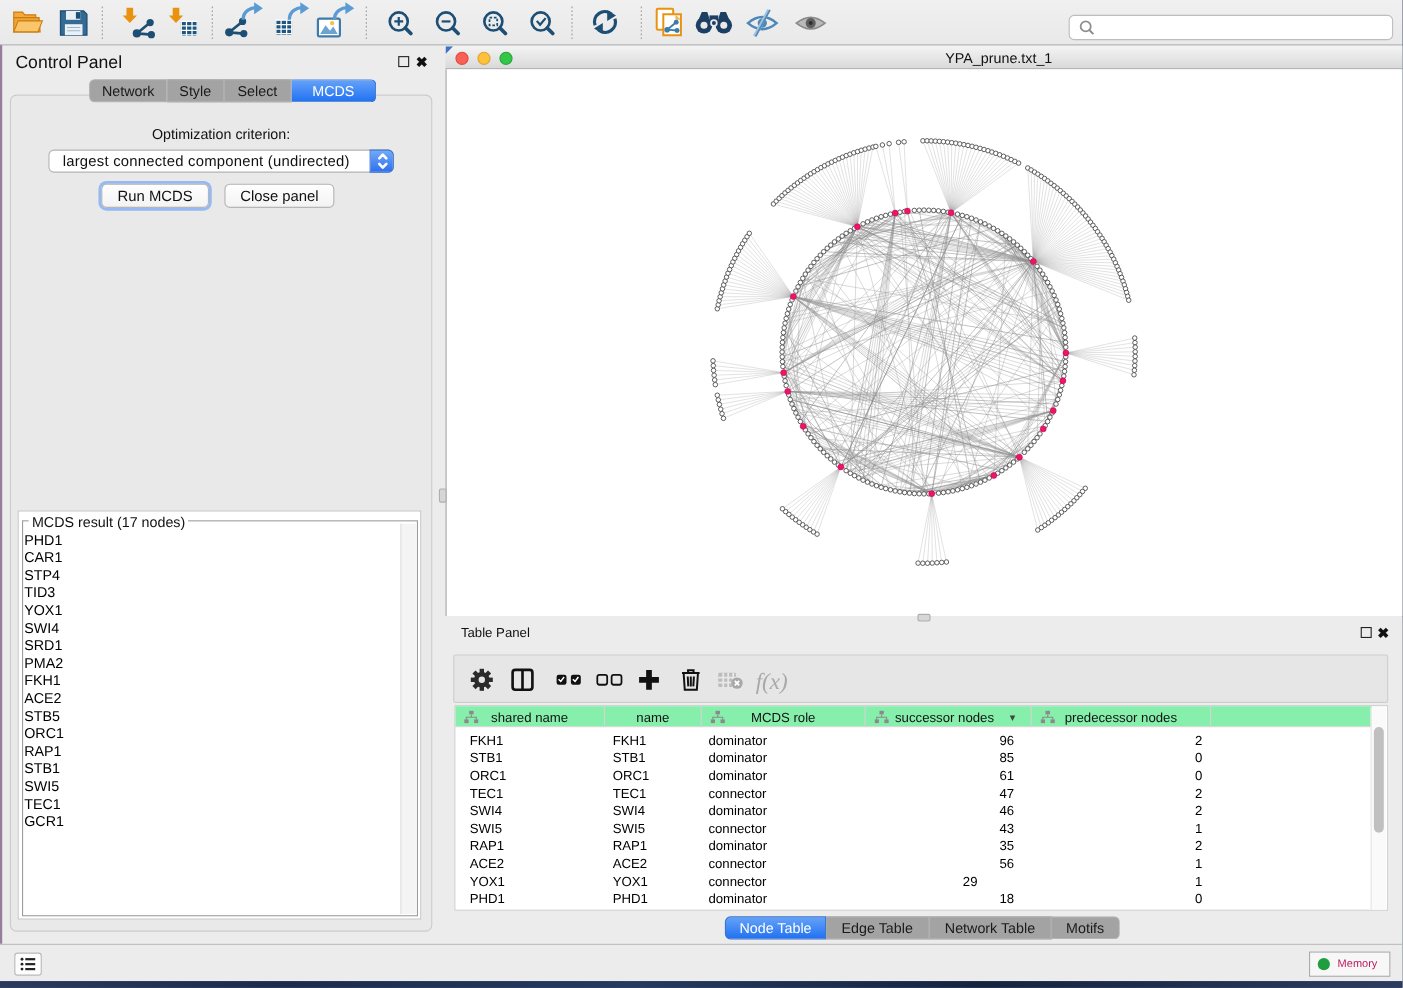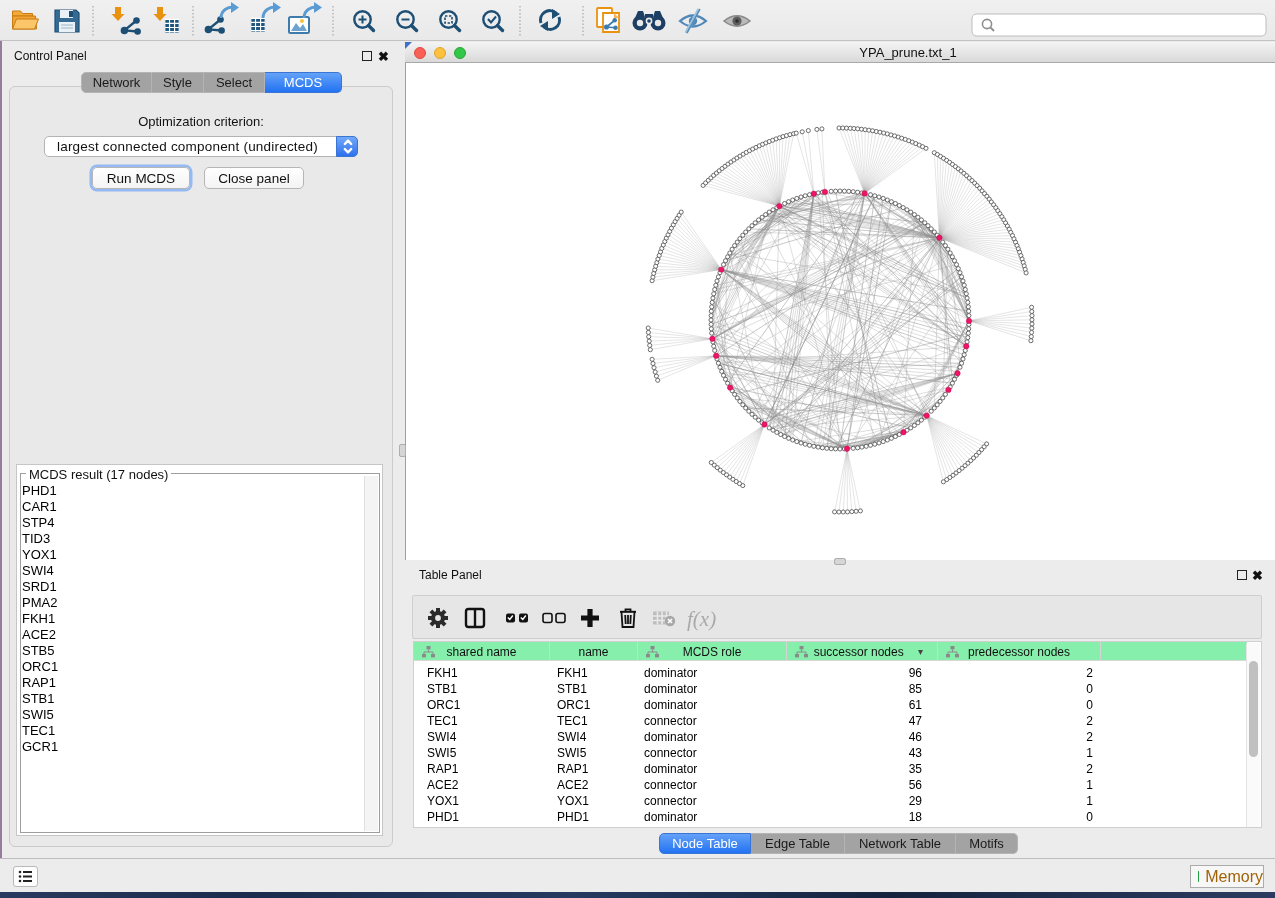--- a/index.html
+++ b/index.html
@@ -4,21 +4,21 @@
 *{margin:0;padding:0;box-sizing:border-box}
 html,body{width:1275px;height:898px;overflow:hidden}
 body{font-family:"Liberation Sans",sans-serif;background:#16233e;position:relative}
 .abs{position:absolute}
 
 #toolbar{left:0;top:0;width:1275px;height:41px;background:linear-gradient(#f0f0f0,#e9e9e9);border-bottom:1px solid #c2c2c2}
 
 #winbody{left:0;top:41px;width:1275px;height:851px;background:#ececec}
 #leftedge{left:0;top:41px;width:2px;height:851px;background:#967d9b}
 
-#cp-title{left:14px;top:49px;font-size:12px;color:#111}
+#cp-title{left:14px;top:49px;font-size:16px;color:#111}
 .winbtn-sq{width:10px;height:10px;border:1.6px solid #222}
 .winbtn-x{font-size:13px;font-weight:bold;color:#111}
 #cp-box{left:9px;top:86px;width:384px;height:761px;background:#e9e9e9;border:1px solid #cbcbcb;border-radius:6px}
 .tabs{display:flex;height:21px;font-size:13px}
 .tab{background:#a3a3a3;border:1px solid #b4b4b4;border-left:none;display:flex;align-items:center;justify-content:center;color:#1a1a1a}
 .tab.first{border-left:1px solid #b4b4b4;border-radius:5px 0 0 5px}
 .tab.last{border-radius:0 5px 5px 0}
 .tab.sel{background:linear-gradient(#64a2f8,#2272f2);color:#fff;border-color:#3a74d4}
 #cp-tabs{left:81px;top:72px}
 #opt-label{left:9px;top:114px;width:384px;text-align:center;font-size:13px;color:#111}
@@ -45,21 +45,21 @@
 #tbl{left:413px;top:641px;width:849px;height:187px;background:#fff;border:1px solid #cfcfcf}
 #tbl-head{position:absolute;left:0;top:0;width:833px;height:19px;background:#86efac;border-bottom:1px solid #d8d8d8;font-size:12px;color:#111}
 .hc{position:absolute;top:0;height:19px;border-right:1px solid #d4d4d4;display:flex;align-items:center;justify-content:center}
 .rowtxt{position:absolute;font-size:12px;color:#000;height:16px;line-height:16px}
 #tbl-scroll{position:absolute;right:1px;top:1px;width:14px;height:184px;background:#fafafa;border-left:1px solid #e4e4e4}
 #tbl-thumb{position:absolute;left:2px;top:18px;width:9px;height:96px;background:#c0c0c0;border-radius:5px}
 #tp-tabs{left:659px;top:833px}
 
 #statusbar{left:0;top:858px;width:1275px;height:34px;background:#ececec;border-top:1px solid #bdbdbd}
 #listbtn{left:13px;top:866px;width:25px;height:21px;background:#fdfdfd;border:1px solid #b9b9b9;border-radius:3px}
-#membtn{left:1190px;top:865px;width:74px;height:23px;background:#f7f7f7;border:1px solid #ababab;font-size:16px;color:#a16207;display:flex;align-items:center}
+#membtn{left:1190px;top:865px;width:74px;height:23px;background:#f7f7f7;border:1px solid #ababab;font-size:10px;color:#be185d;display:flex;align-items:center}
 #wallpaper{left:0;top:892px;width:1275px;height:6px;background:linear-gradient(90deg,#2a3a5e,#1b2b4d 20%,#253a60 45%,#15233f 70%,#2c3c60)}
 </style></head>
 <body>
 <div class="abs" id="winbody"></div>
 <div class="abs" id="toolbar">
     <svg width="1275" height="41" style="position:absolute;left:0;top:0">
       <g transform="translate(24.5,20)">
 <path d="M-12,-9 L-4,-9 L-2,-6.5 L8,-6.5 L8,-4 L-12,-4 Z" fill="#f6a93b" stroke="#c87d10" stroke-width="1"></path>
 <path d="M-12,-4 L11,-4 L12,9 L-12,9 Z" fill="#f3a335" stroke="#c87d10" stroke-width="1"></path>
 <path d="M-12,9 L-8,-1 L14,-1 L10,9 Z" fill="#fbc569" stroke="#c87d10" stroke-width="1"></path>
@@ -725,21 +725,21 @@
     <div class="rowtxt" style="left:428px;top:119px;width:80px;text-align:right">35</div>
     <div class="rowtxt" style="left:599px;top:119px;width:80px;text-align:right">2</div>
     <div class="rowtxt" style="left:13px;top:135px">ACE2</div>
     <div class="rowtxt" style="left:143px;top:135px">ACE2</div>
     <div class="rowtxt" style="left:230px;top:135px">connector</div>
     <div class="rowtxt" style="left:428px;top:135px;width:80px;text-align:right">56</div>
     <div class="rowtxt" style="left:599px;top:135px;width:80px;text-align:right">1</div>
     <div class="rowtxt" style="left:13px;top:151px">YOX1</div>
     <div class="rowtxt" style="left:143px;top:151px">YOX1</div>
     <div class="rowtxt" style="left:230px;top:151px">connector</div>
-    <div class="rowtxt" style="left:428px;top:151px;width:80px;text-align:right">29</div>
+    <div class="rowtxt" style="left:428px;top:151px;width:80px;text-align:center">29</div>
     <div class="rowtxt" style="left:599px;top:151px;width:80px;text-align:right">1</div>
     <div class="rowtxt" style="left:13px;top:167px">PHD1</div>
     <div class="rowtxt" style="left:143px;top:167px">PHD1</div>
     <div class="rowtxt" style="left:230px;top:167px">dominator</div>
     <div class="rowtxt" style="left:428px;top:167px;width:80px;text-align:right">18</div>
     <div class="rowtxt" style="left:599px;top:167px;width:80px;text-align:right">0</div>
   <div id="tbl-scroll">
       <div id="tbl-thumb"></div>
     </div>
 </div>

